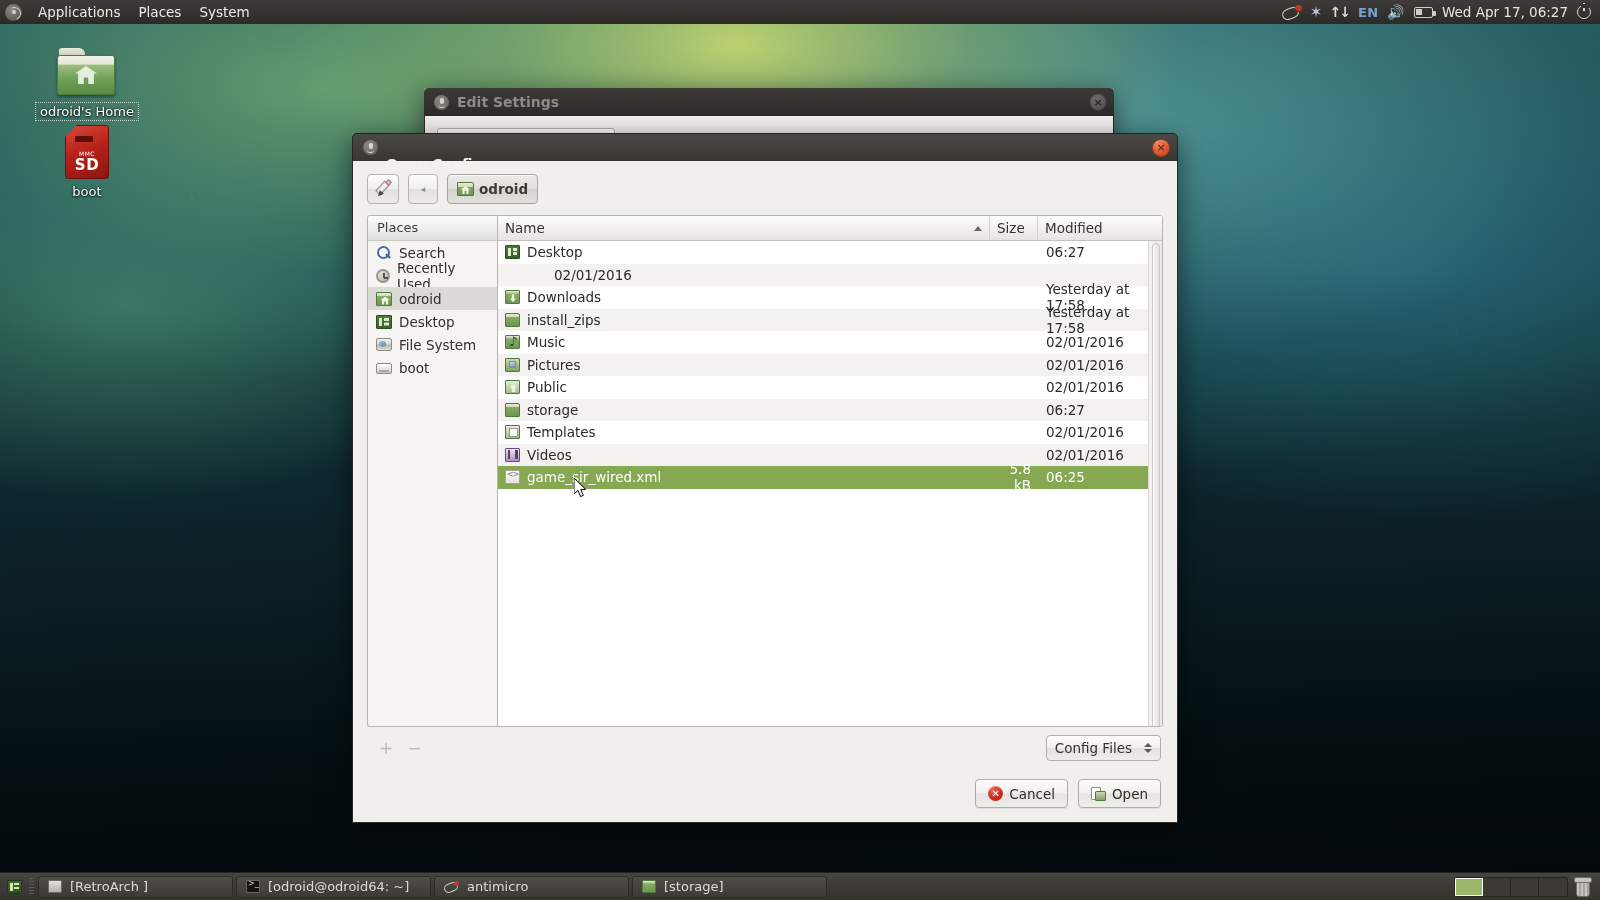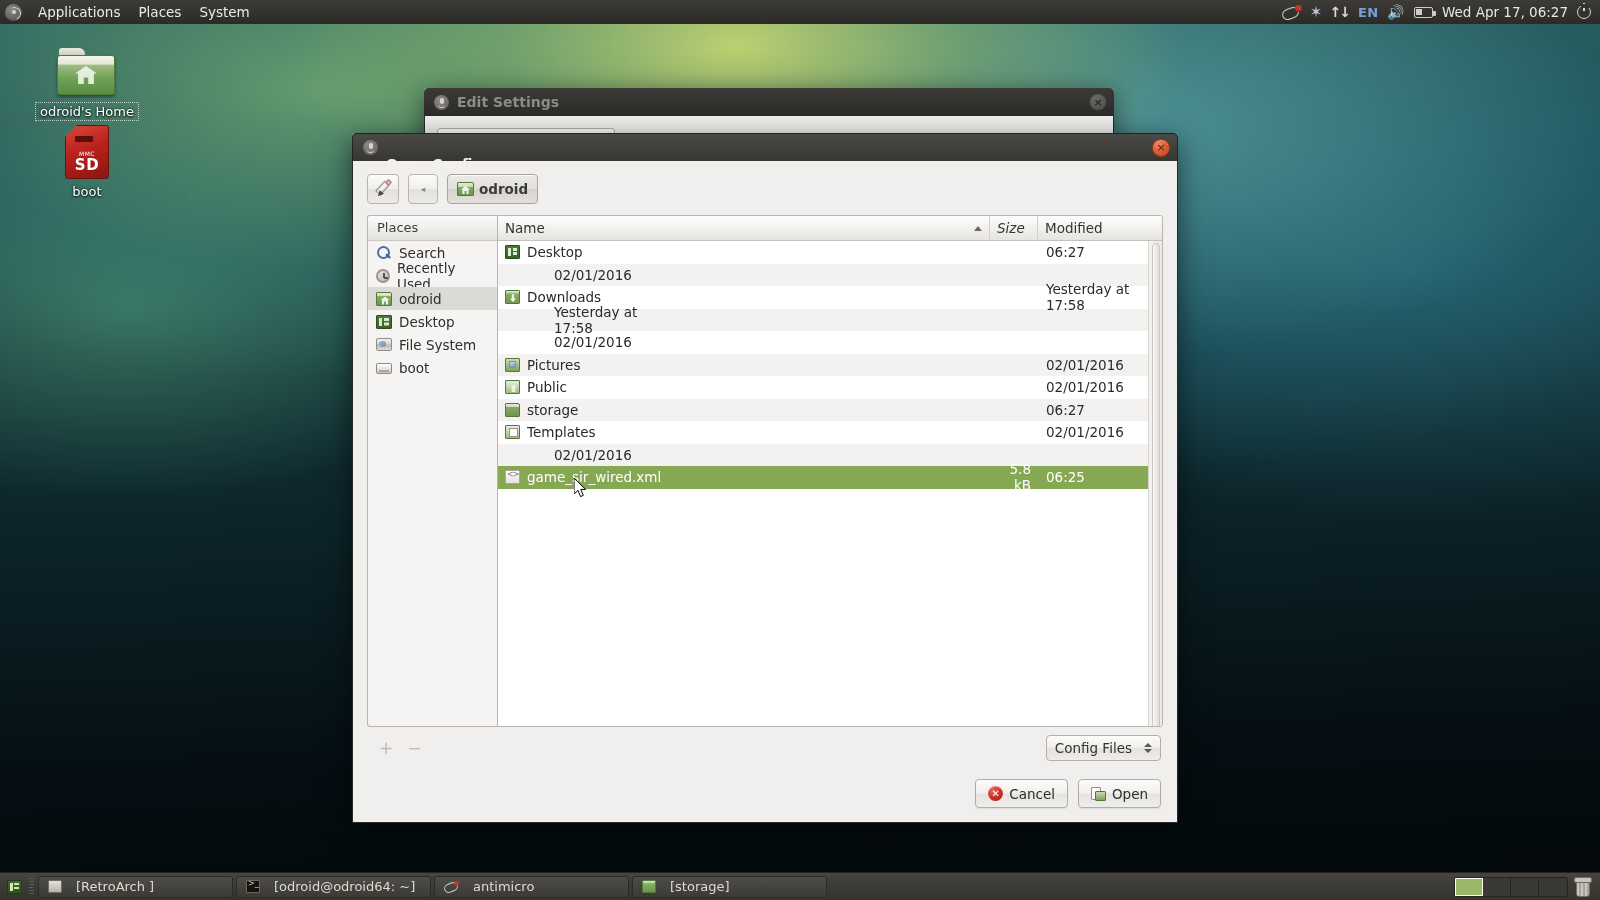--- a/index.html
+++ b/index.html
@@ -277,21 +277,21 @@
   .filelist{
     flex:1;border:1px solid #b9b5ae;border-radius:0 3px 3px 0;background:#fff;
     display:flex;flex-direction:column;overflow:hidden;position:relative;
   }
   .fl-head{display:flex;height:25px;flex:none;
     background:linear-gradient(180deg,#fdfdfc 0%,#f1f0ee 55%,#e6e4e1 100%);
     border-bottom:1px solid #c5c1bb;font-size:13.5px;color:#353431;}
   .fl-head .cell{display:flex;align-items:center;padding:0 7px;border-right:1px solid #d3cfc9;position:relative;}
   .fl-head .cell:last-child{border-right:none;}
   .col-name{flex:1;}
-  .col-size{width:48px;font-style:italic;}
+  .col-size{width:48px;}
   .col-mod{width:124px;}
   .sort-arrow{
     margin-left:auto;width:0;height:0;border-left:4.5px solid transparent;border-right:4.5px solid transparent;
     border-bottom:5px solid #6c6963;
   }
   .fl-rows{flex:1;overflow:hidden;position:relative;}
   .frow{display:flex;height:22.5px;align-items:center;font-size:13.5px;color:#2b2a28;cursor:default;}
   .frow.alt{background:#f3f2f1;}
   .frow.sel{background:#87a852;color:#ffffff;}
   .frow .c-name{flex:1;display:flex;align-items:center;gap:7px;padding-left:7px;overflow:hidden;white-space:nowrap;}
@@ -378,21 +378,21 @@
   }
   .tb-show{
     width:22px;height:22px;margin:0 4px 0 3px;display:flex;align-items:center;justify-content:center;flex:none;cursor:pointer;
   }
   .g-showdesk{width:15px;height:14px;background:linear-gradient(180deg,#3f6a2c,#2e5020);border:1px solid #21391a;border-radius:1px;position:relative;}
   .g-showdesk:before{content:"";position:absolute;left:2px;top:2px;width:3px;bottom:2px;background:#cfe6bb;}
   .g-showdesk:after{content:"";position:absolute;left:6.5px;top:2px;right:2px;height:2.5px;background:#cfe6bb;box-shadow:0 4px 0 #cfe6bb;}
   .tb-grip{width:5px;height:18px;margin-right:4px;flex:none;
     background:repeating-linear-gradient(180deg,#5d5b55 0 1px,transparent 1px 3px);}
   .taskitem{
-    height:22px;min-width:195px;max-width:205px;display:flex;align-items:center;gap:14px;
+    height:22px;min-width:195px;max-width:205px;display:flex;align-items:center;gap:8px;
     padding:0 9px;margin-right:3px;border-radius:3px;font-size:13px;color:#dedbd5;cursor:pointer;
     background:linear-gradient(180deg,#4e4d47 0%,#44433d 50%,#3b3a35 100%);
     border:1px solid #2c2b27;white-space:nowrap;overflow:hidden;
   }
   .ti-ico{width:14px;height:13px;flex:none;position:relative;}
   .ti-retro{background:linear-gradient(180deg,#e3e1dd,#b5b2ab);border:1px solid #6d6a64;border-radius:1px;}
   .ti-term{background:#15130f;border:1px solid #6a675f;border-radius:1px;}
   .ti-term:after{content:">_";position:absolute;left:1px;top:-2px;font-size:8px;color:#cfd8c0;}
   .ti-pad{width:15px;height:11px;position:relative;}
   .ti-pad:before{content:"";position:absolute;left:0;top:2px;width:12px;height:7px;border-radius:5px/4px;border:1.4px solid #cfccc6;transform:rotate(-22deg);}
@@ -554,24 +554,32 @@
           </div>
           <div class="frow">
             <span class="c-name">
                 <span class="fi fi-dl"></span>
               <span>Downloads</span>
               </span>
             <span class="c-size"></span>
             <span class="c-mod">Yesterday at 17:58</span>
           </div>
           <div class="frow alt">
+            <span class="c-name">
+                <span class="fi fi-folder"></span>
+              <span>install_zips</span>
+              </span>
             <span class="c-size"></span>
             <span class="c-mod">Yesterday at 17:58</span>
           </div>
           <div class="frow">
+            <span class="c-name">
+                <span class="fi fi-music"></span>
+              <span>Music</span>
+              </span>
             <span class="c-size"></span>
             <span class="c-mod">02/01/2016</span>
           </div>
           <div class="frow alt">
             <span class="c-name">
                 <span class="fi fi-pics"></span>
               <span>Pictures</span>
               </span>
             <span class="c-size"></span>
             <span class="c-mod">02/01/2016</span>
@@ -594,20 +602,24 @@
           </div>
           <div class="frow">
             <span class="c-name">
                 <span class="fi fi-templ"></span>
               <span>Templates</span>
               </span>
             <span class="c-size"></span>
             <span class="c-mod">02/01/2016</span>
           </div>
           <div class="frow alt">
+            <span class="c-name">
+                <span class="fi fi-video"></span>
+              <span>Videos</span>
+              </span>
             <span class="c-size"></span>
             <span class="c-mod">02/01/2016</span>
           </div>
           <div class="frow sel">
             <span class="c-name">
                 <span class="fi fi-xml"></span>
               <span>game_sir_wired.xml</span>
               </span>
             <span class="c-size">5.8 kB</span>
             <span class="c-mod">06:25</span>

